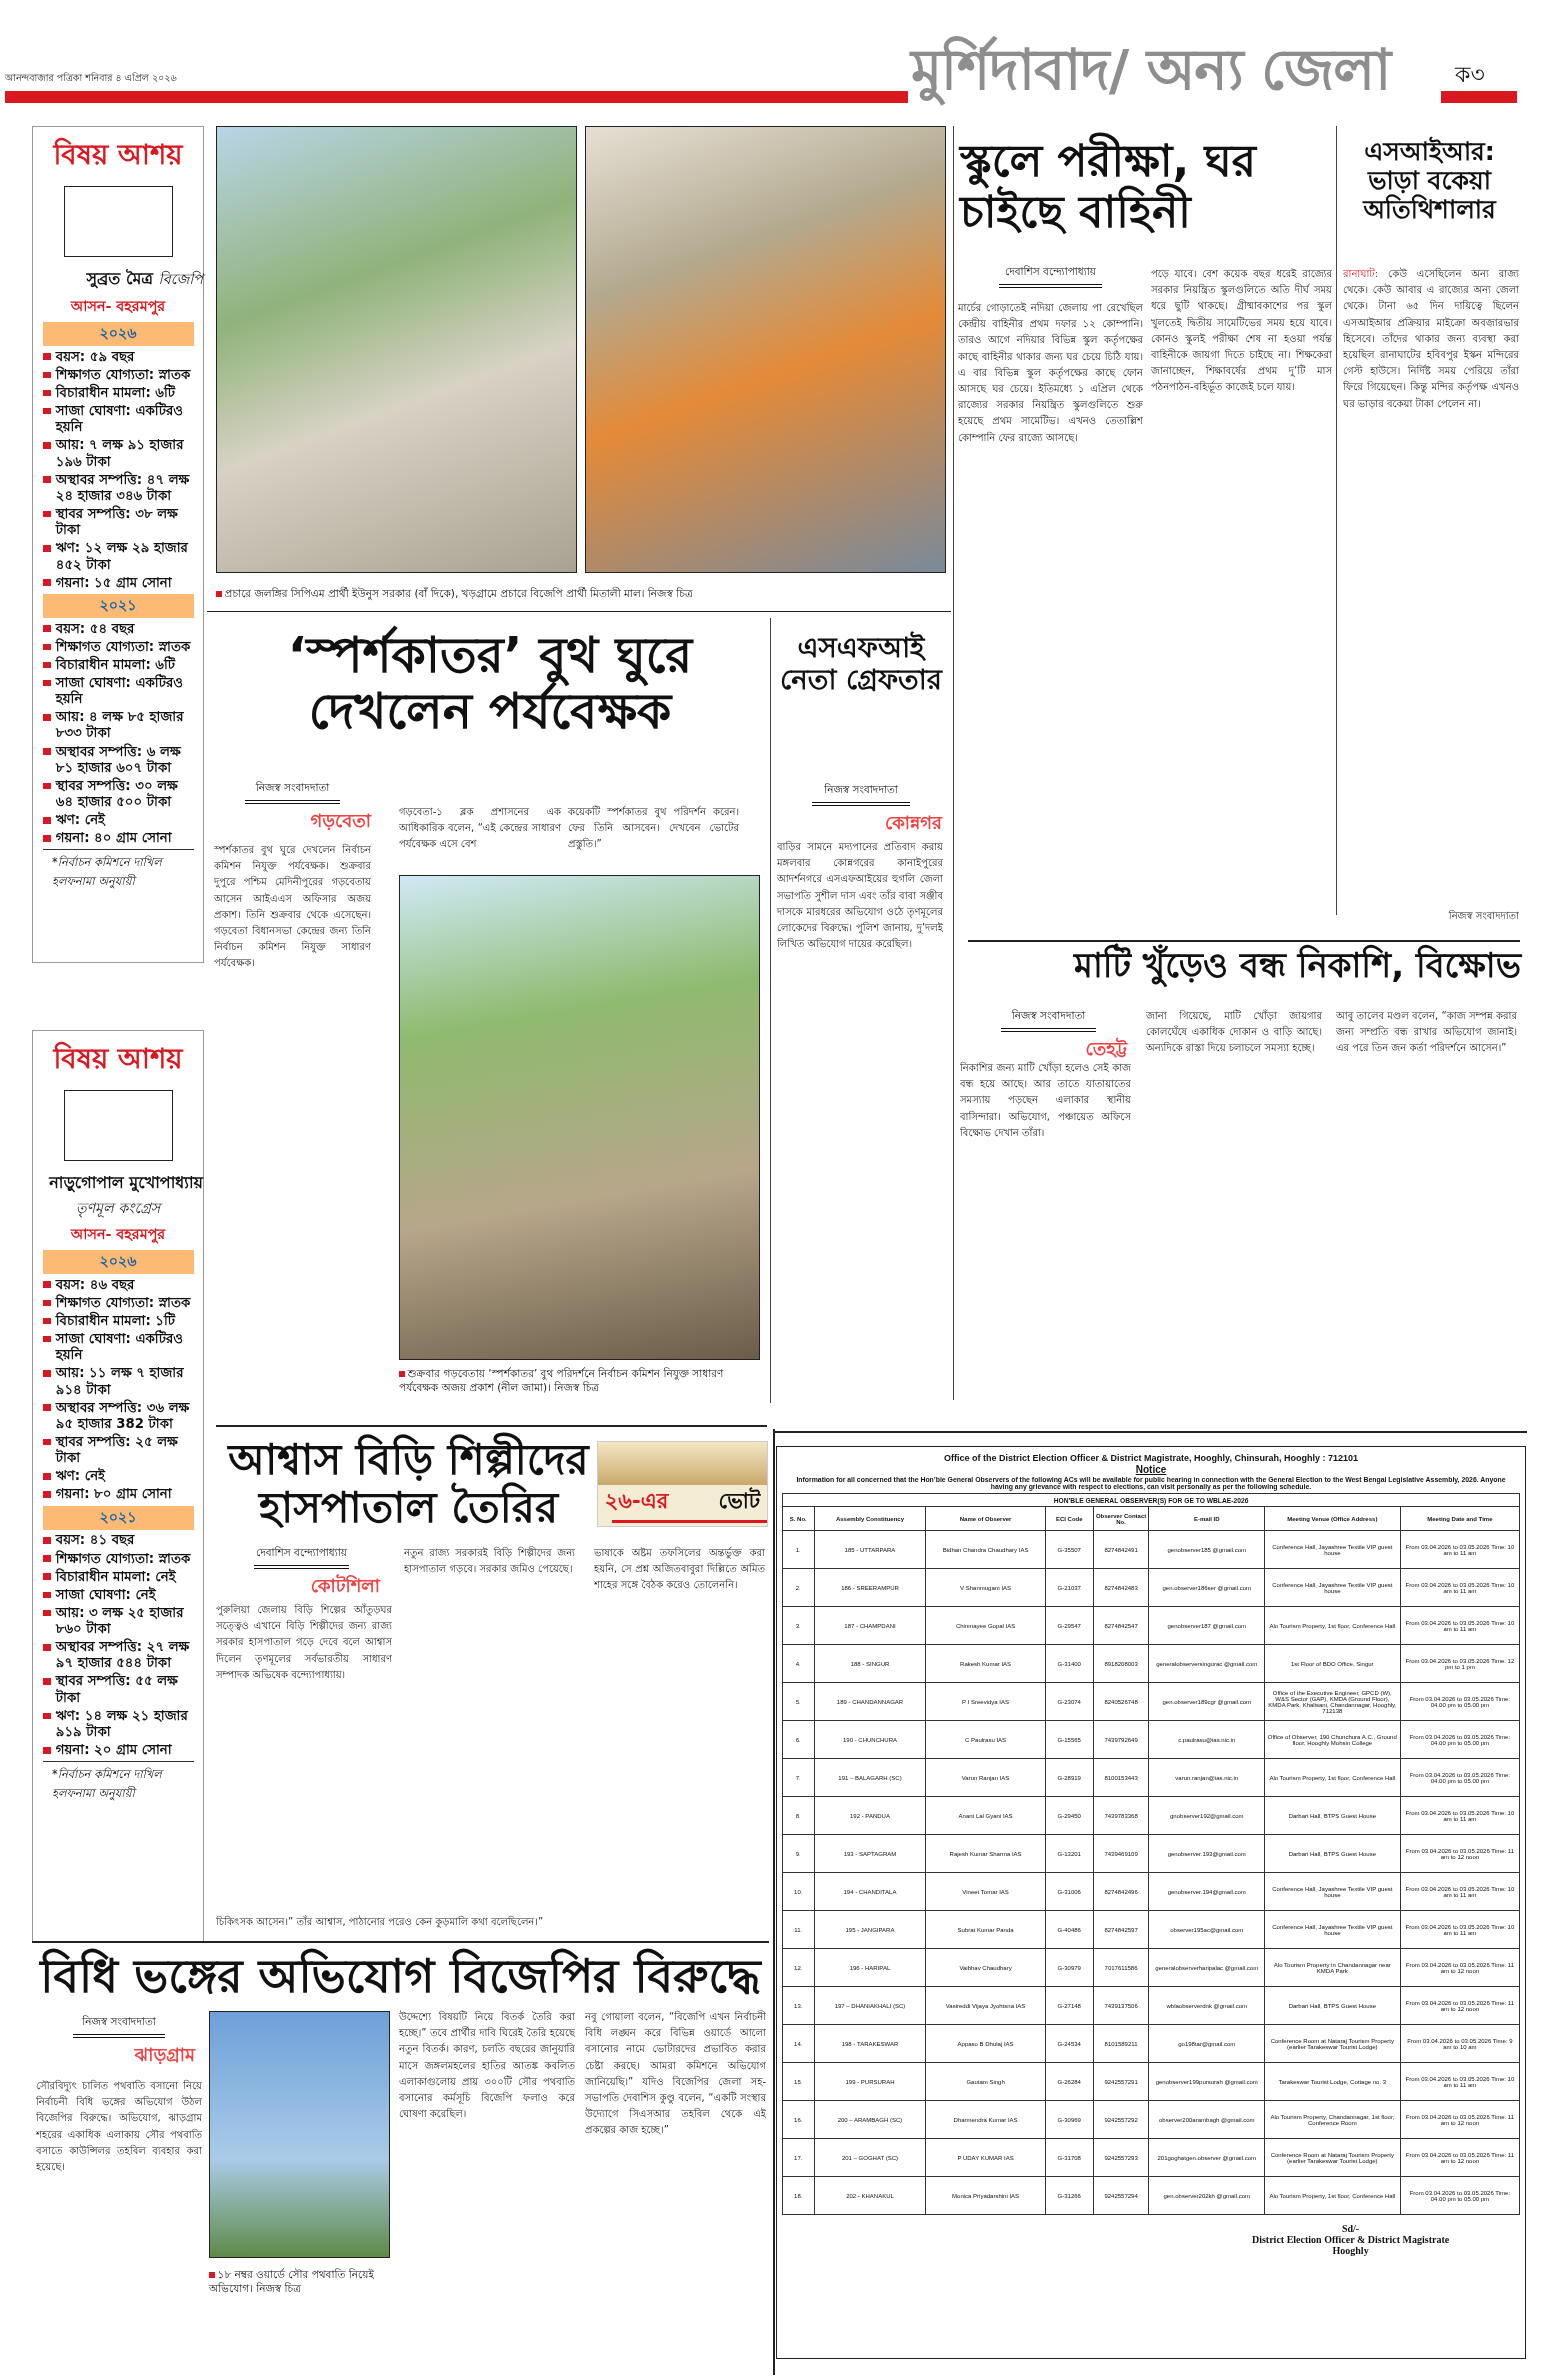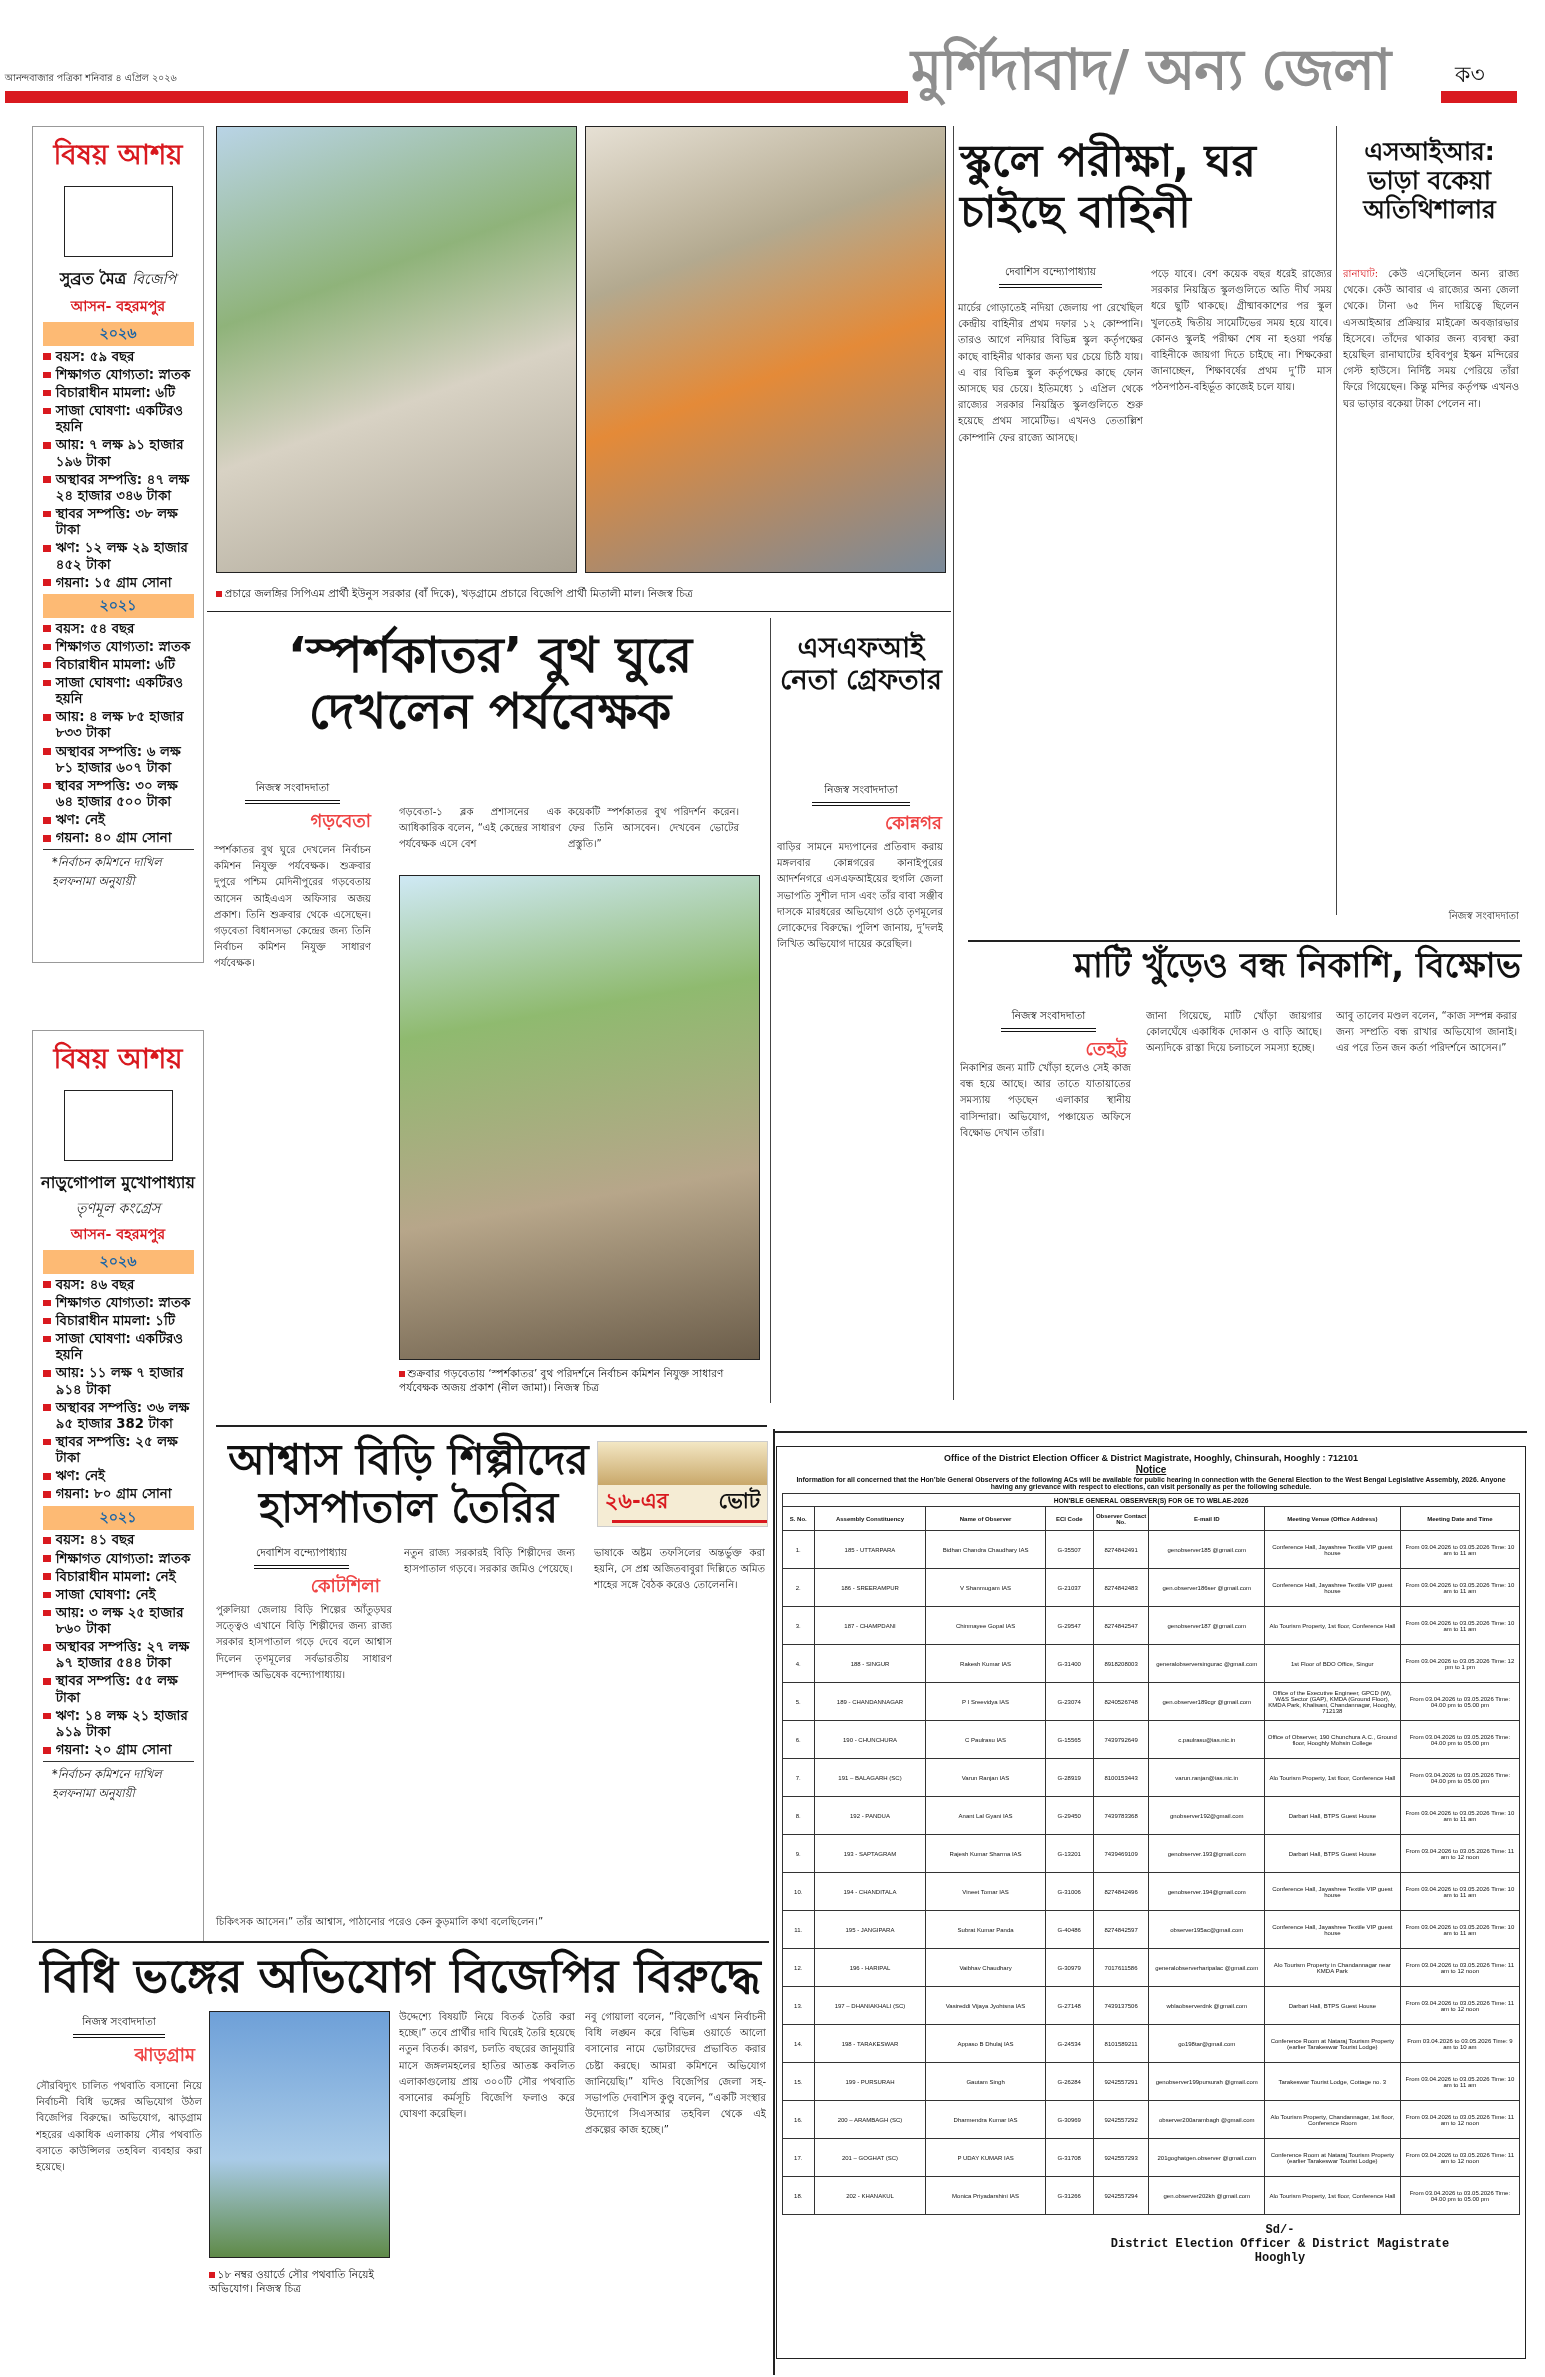--- a/index.html
+++ b/index.html
@@ -6,21 +6,21 @@
 body{width:1545px;height:2389px;background:#fff;font-family:"DejaVu Sans",sans-serif;color:#111;position:relative;overflow:hidden}
 .abs{position:absolute}
 .masthead-meta{left:4.8px;top:71px;font-size:9.5px;color:#222}
 .red-bar{background:#d9191f;height:12.4px;top:91px}
 .section-title{left:911px;top:42px;font-size:56px;color:#8e8e8e;font-weight:bold;letter-spacing:-1px;line-height:1}
 .page-code{left:1455px;top:57px;font-size:22px;color:#111}
 .box{border:1.4px solid #999;background:#fff}
 .bishoy-title{color:#d9191f;font-size:27.6px;font-weight:bold;text-align:center;margin-top:6.7px}
 .photo{background:linear-gradient(135deg,#6b8f4e,#caa27a 55,#d97a3a);border:1px solid #222;margin:6.7px auto;width:109px;height:71px}
 .photo2{background:linear-gradient(135deg,#7ab3d9,#c9936c 55,#e7c84c)}
-.cand-name{text-align:center;font-size:16px;font-weight:bold;margin-top:8.6px}
+.cand-name{text-align:right;font-size:16px;font-weight:bold;margin-top:8.6px}
 .cand-name i{font-weight:normal;font-size:14.3px}
 .party{text-align:center;font-size:14.3px;font-style:italic;color:#222}
 .seat{text-align:center;color:#d9191f;font-size:14.3px;font-weight:bold;margin:1.9px 0}
 .year{background:#fdba74;color:#1a64a6;text-align:center;font-weight:bold;font-size:14.3px;margin:2.9px 9.5px}
 .facts{list-style:none;padding:0 9.5px}
 .facts li{font-size:13.3px;font-weight:bold;line-height:1.22;position:relative;padding-left:13.3px;margin:1.9px 0}
 .facts li:before{content:"";position:absolute;left:0;top:4.8px;width:8.6px;height:6.7px;background:#d9191f}
 .note{font-style:italic;font-size:11.4px;padding:3.8px 9.5px;border-top:1px solid #333;margin:2.9px 9.5px 0}
 .pic{border:1px solid #222}
 .caption{font-size:10.5px;line-height:1.3}
@@ -393,21 +393,21 @@
           <td>202 - KHANAKUL</td>
           <td>Monica Priyadarshini IAS</td>
           <td>G-31266</td>
           <td>9242557294</td>
           <td>gen.observer202kh @gmail.com</td>
           <td>Alo Tourism Property, 1st floor, Conference Hall</td>
           <td>From 03.04.2026 to 03.05.2026 Time: 04.00 pm to 05.00 pm</td>
         </tr>
       </tbody>
   </table>
-  <div style="text-align:right;padding:7.6px 71px 0 0;font-family:Liberation Mono, monospace;font-weight:bold;font-size:12px">
+  <div style="text-align:right;padding:7.6px 71px 0 0;font-family:Liberation Serif, serif;font-weight:bold;font-size:10px">
     <div style="text-align:center;display:inline-block">
       <div>Sd/-</div>
       <div>District Election Officer &amp; District Magistrate</div>
       <div>Hooghly</div>
     </div>
   </div>
 </div>
 
 
 </body></html>

